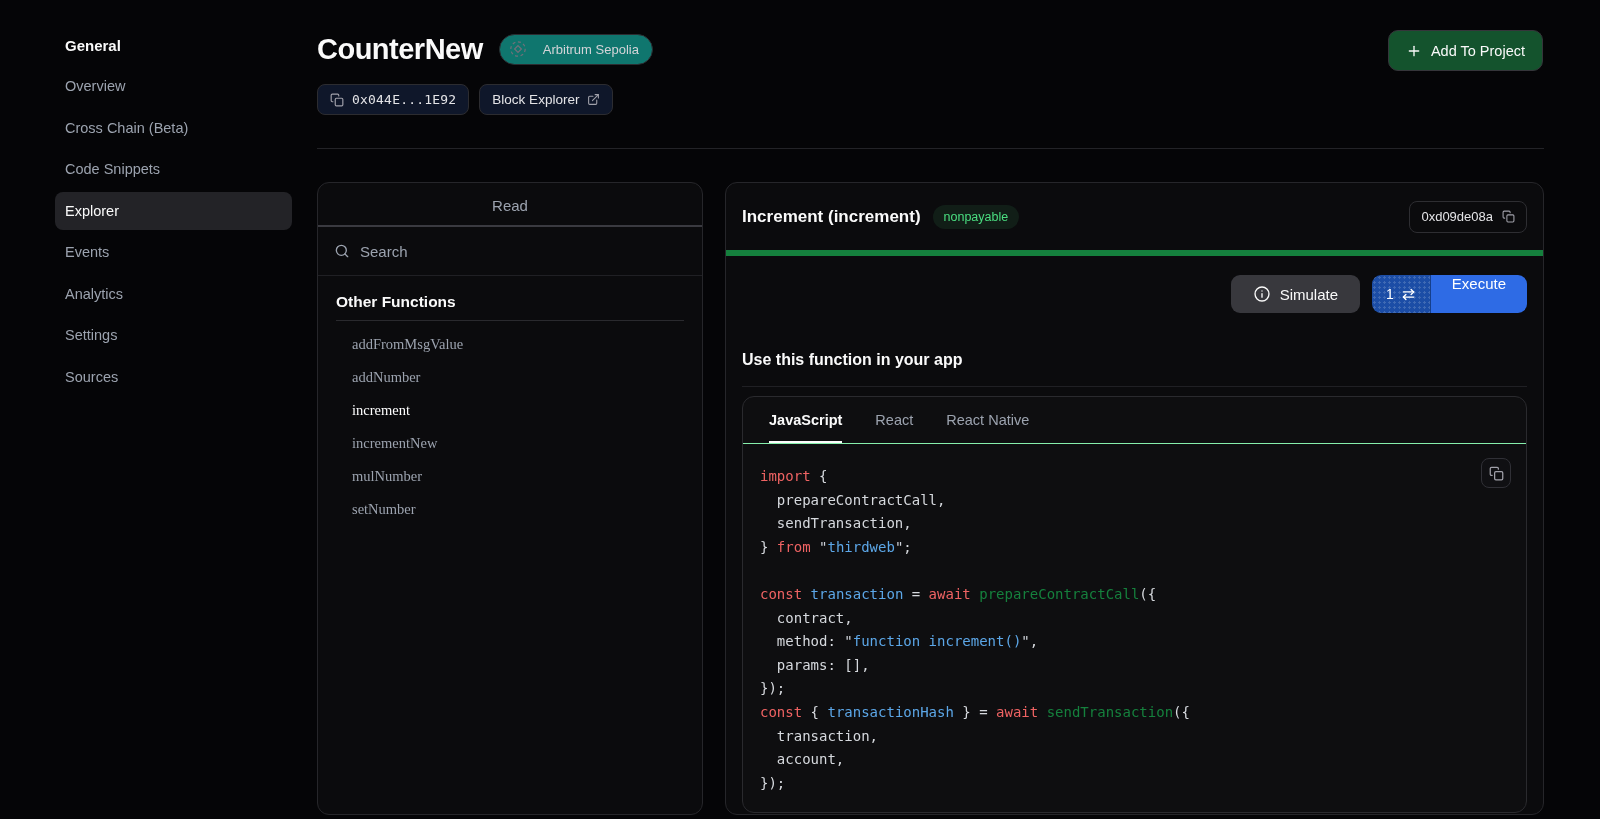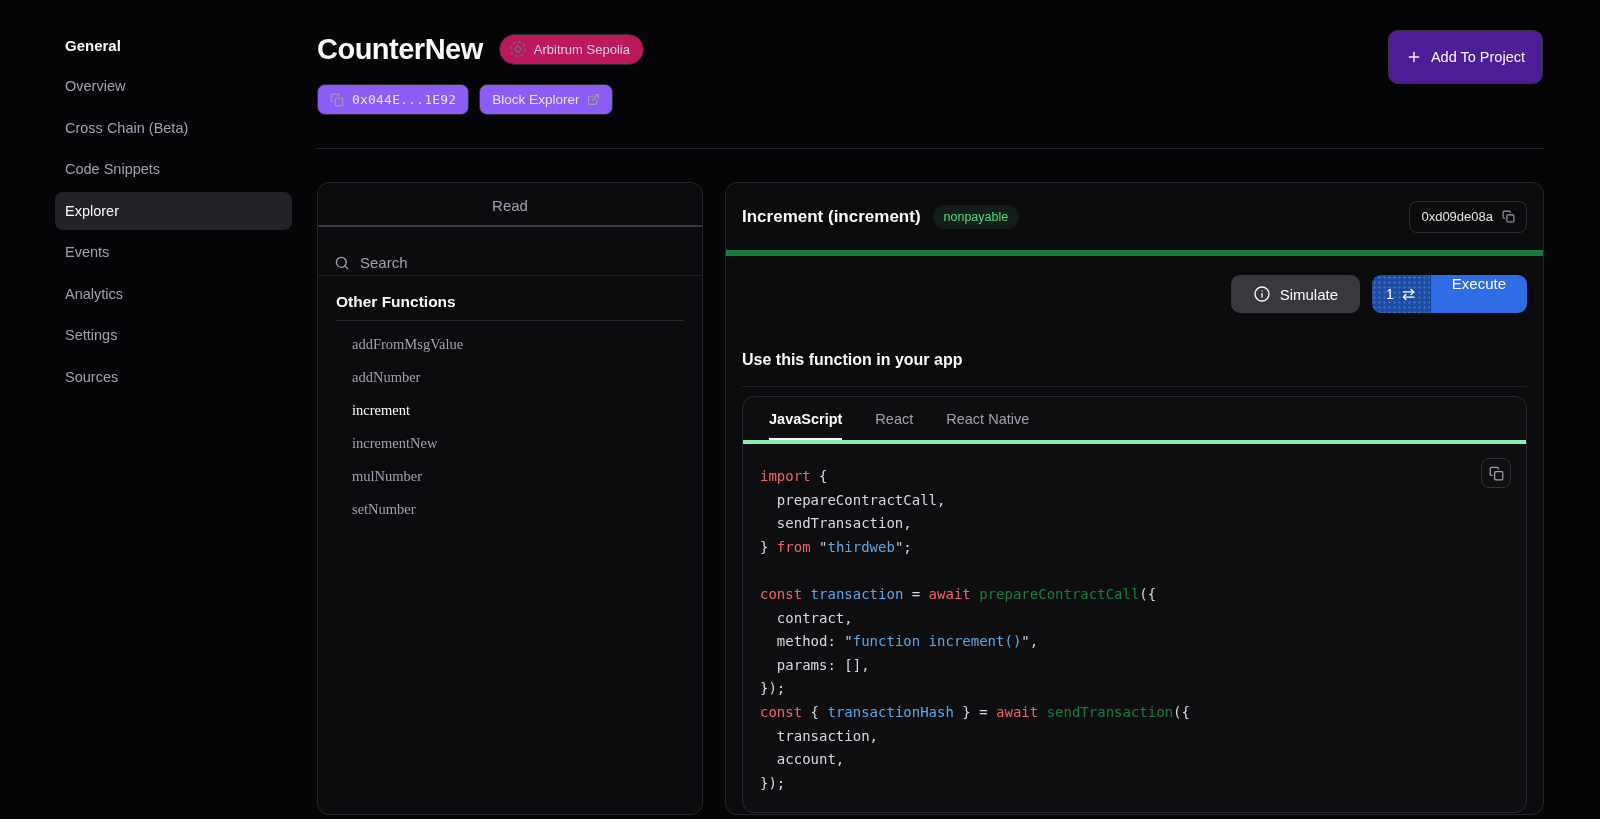--- a/index.html
+++ b/index.html
@@ -25,38 +25,38 @@
   }
   .side-item.active { background:#232327; color:#fafafa; }
 
   
   .title-row {
     position:absolute; left:317px; top:28px; height:42px;
     display:flex; align-items:center; gap:16px;
   }
   .page-title { font-size:29px; font-weight:700; color:#fafafa; letter-spacing:-0.5px; }
   .network-badge {
-    height:31px; display:flex; align-items:center; gap:7px;
-    background:#be185d; border:1px solid #2c2c30; border-radius:16px;
+    height:31px; display:flex; align-items:center; gap:16px;
+    background:#0f766e; border:1px solid #2c2c30; border-radius:16px;
     padding:0 13px 0 9px; font-size:13px; color:#d4d4d8; cursor:pointer;
   }
   .chips-row {
     position:absolute; left:317px; top:84px; display:flex; gap:10px;
   }
   .chip {
     height:31px; display:flex; align-items:center; gap:8px;
-    background:#8b5cf6; border:1px solid #2c2c30; border-radius:8px;
+    background:#0f172a; border:1px solid #2c2c30; border-radius:8px;
     padding:0 12px; cursor:pointer; color:#e4e4e7;
   }
   .chip .addr { font-size:13px; letter-spacing:0.2px; }
   .chip .lbl { font-size:13.5px; font-weight:500; }
   .add-project-btn {
-    position:absolute; right:57px; top:30px; height:54px;
+    position:absolute; right:57px; top:30px; height:41px;
     display:flex; align-items:center; gap:9px; padding:0 17px;
-    background:#4c1d95; border:1px solid #35353a; border-radius:10px;
+    background:#14532d; border:1px solid #35353a; border-radius:10px;
     font-size:14.5px; font-weight:500; color:#fafafa; cursor:pointer;
   }
   .header-divider {
     position:absolute; left:317px; top:148px; width:1227px; height:1px;
     background:#232327;
   }
 
   
   .fn-panel {
     position:absolute; left:317px; top:182px; width:386px; height:633px;
@@ -64,21 +64,21 @@
     overflow:hidden;
   }
   .fn-tabs { display:flex; height:44px; }
   .fn-tab {
     flex:1; display:flex; align-items:center; justify-content:center;
     font-size:15px; color:#9ca3af; cursor:pointer;
     box-shadow:inset 0 -2px 0 #3a3a40;
   }
   .fn-tab.active { color:#fafafa; font-weight:500; box-shadow:inset 0 -2px 0 #fafafa; }
   .fn-search {
-    height:49px; display:flex; align-items:flex-end; gap:10px;
+    height:49px; display:flex; align-items:center; gap:10px;
     padding:4px 16px; border-bottom:1px solid #202024;
   }
   .fn-search input {
     flex:1; background:transparent; border:none; outline:none;
     font-size:15px; color:#e4e4e7; font-family:"Liberation Sans", sans-serif;
   }
   .fn-search input::placeholder { color:#9ca3af; }
   .fn-body { padding:17px 18px 0 18px; }
   .fn-group-heading { font-size:15.5px; font-weight:700; color:#fafafa; padding-bottom:9px; }
   .fn-group-divider { height:1px; background:#2a2a2e; margin-bottom:7px; }
@@ -137,21 +137,21 @@
     margin:38px 16px 0 16px; font-size:16px; font-weight:600; color:#fafafa;
   }
   .usage-divider { margin:17px 16px 0 16px; height:1px; background:#202024; }
 
   
   .code-card {
     margin:9px 16px 0 16px; height:417px;
     background:#0e0e10; border:1px solid #2a2a2e; border-radius:12px;
     overflow:hidden; position:relative;
   }
-  .code-tabs { display:flex; height:47px; padding:0 26px; gap:33px; border-bottom:4px solid #86efac; }
+  .code-tabs { display:flex; height:47px; padding:0 26px; gap:33px; border-bottom:1px solid #86efac; }
   .code-tab {
     display:flex; align-items:center; font-size:14.5px; color:#9ca3af; cursor:pointer;
   }
   .code-tab.active { color:#fafafa; font-weight:600; box-shadow:inset 0 -2px 0 #fafafa; }
   .code-area { padding:21px 0 0 17px; position:relative; }
   .code-line {
     font-family:"DejaVu Sans Mono", monospace; font-size:14px;
     line-height:23.6px; white-space:pre; color:#d6d9de;
   }
   .tk-k { color:#ef6363; }

